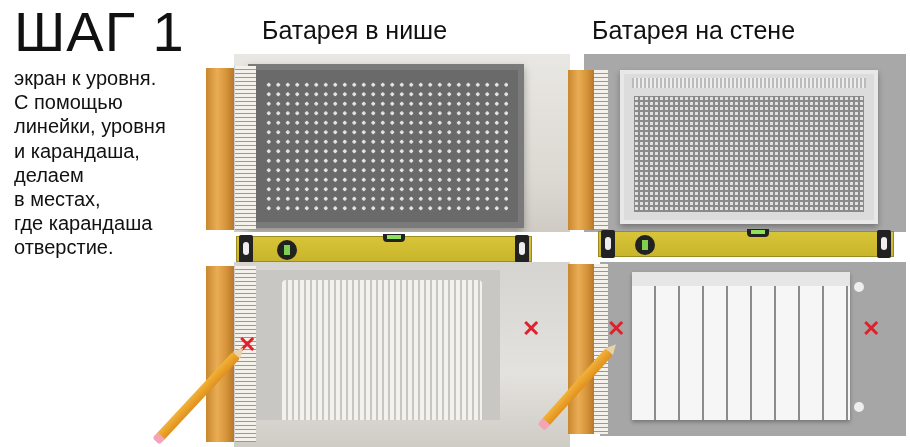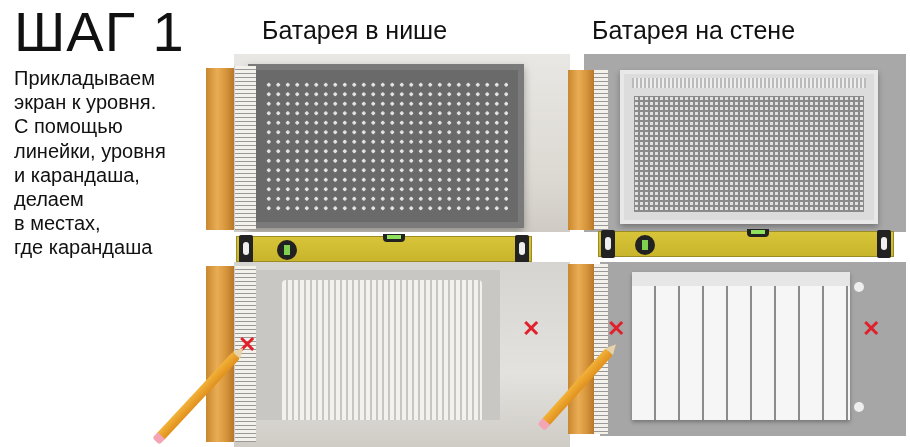--- a/index.html
+++ b/index.html
@@ -22,28 +22,28 @@
 .pencil{position:absolute;height:10px;background:linear-gradient(#f2b33a,#e0901c);transform-origin:left center;border-radius:2px}
 .pencil::before{content:"";position:absolute;left:-6px;top:0;width:8px;height:10px;background:#f4a5b5;border-radius:3px 0 0 3px}
 .pencil::after{content:"";position:absolute;right:-10px;top:0;border-left:10px solid #e8d2a8;border-top:5px solid transparent;border-bottom:5px solid transparent}
 </style>
 </head>
 <body>
 
 <div class="title">ШАГ 1</div>
 
 <div class="instr">
-  <div>Прикладываем</div>
   <div>экран к уровня.</div>
   <div>С помощью</div>
   <div>линейки, уровня</div>
   <div>и карандаша,</div>
   <div>делаем</div>
   <div>в местах,</div>
   <div>где карандаша</div>
+  <div>отверстие.</div>
 </div>
 
 <div class="hdr" style="left:262px">Батарея в нише</div>
 <div class="hdr" style="left:592px">Батарея на стене</div>
 
 <div class="panel" style="left:234px;top:54px;width:336px;height:178px;background:linear-gradient(#e9e7e3,#dcd9d3 70%,#cfcbc4)">
   <div style="position:absolute;left:14px;top:10px;width:276px;height:164px;background:#6a6a6a;border:6px solid #7a7a7a;box-shadow:0 4px 8px rgba(0,0,0,.3)">
     <div style="position:absolute;inset:10px;background-image:radial-gradient(#e6e6e6 1.6px,transparent 2px);background-size:9.5px 9.5px"></div>
   </div>
 </div>

